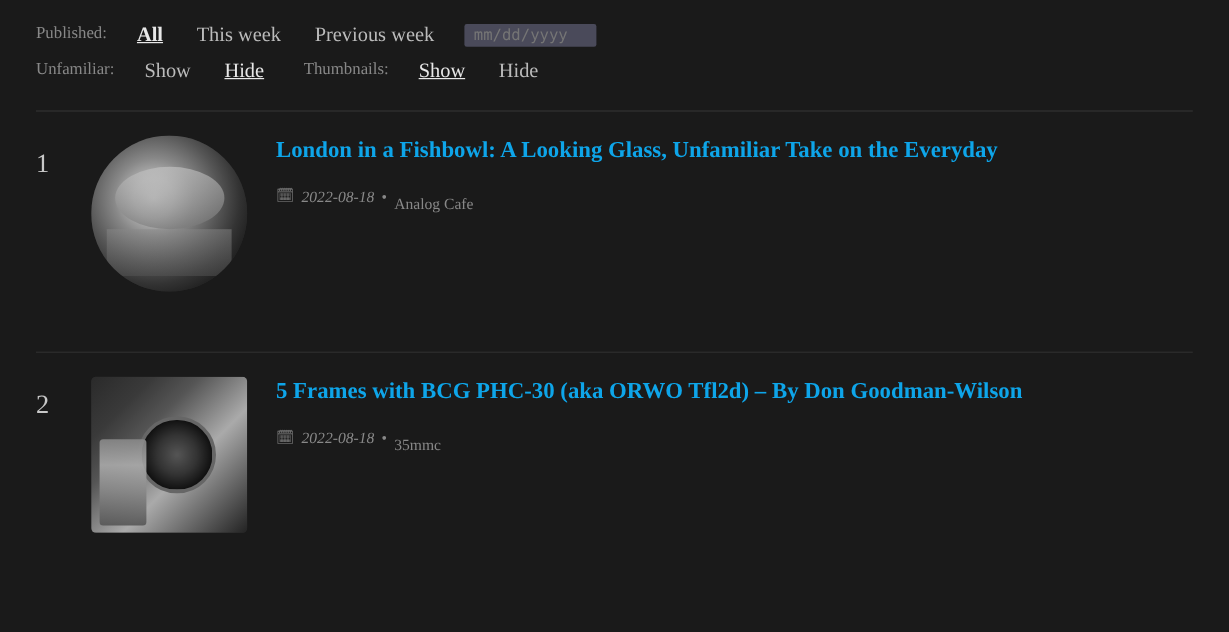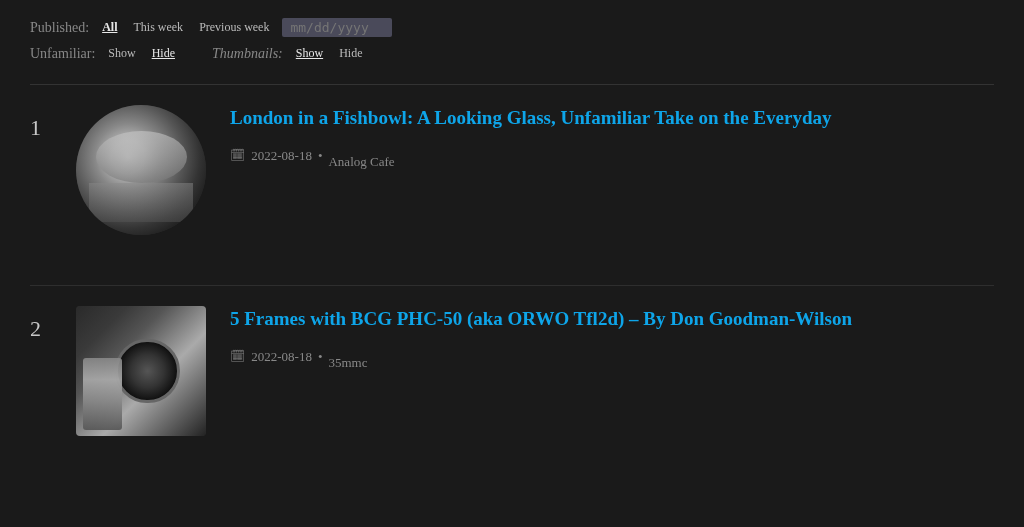--- a/index.html
+++ b/index.html
@@ -15,33 +15,33 @@
 
     .filter-bar {
       border-bottom: 1px solid #333;
       padding-bottom: 14px;
       margin-bottom: 10px;
     }
 
     .filter-row {
       display: flex;
       align-items: center;
-      gap: 10px;
+      gap: 22px;
       margin-bottom: 8px;
       flex-wrap: wrap;
     }
 
     .filter-label {
       color: #888;
       font-size: 14px;
     }
 
     .filter-option {
       color: #bbb;
-      font-size: 12px;
+      font-size: 17px;
       cursor: pointer;
       padding: 1px 3px;
       text-decoration: none;
     }
 
     .filter-option.active {
       color: #e8e8e8;
       font-weight: bold;
       text-decoration: underline;
     }
@@ -219,20 +219,21 @@
       font-size: 13px;
     }
 
     .meta-icon {
       font-size: 12px;
       color: #888;
     }
 
     .meta-date {
       color: #888;
+      font-style: italic;
     }
 
     .meta-dot {
       color: #888;
     }
 
     .meta-source {
       color: #888;
       margin-top: 12px;
     }
@@ -251,21 +252,21 @@
     <span class="filter-label">Published:</span>
     <a class="filter-option active" href="#">All</a>
     <a class="filter-option" href="#">This week</a>
     <a class="filter-option" href="#">Previous week</a>
     <input class="date-input" type="text" placeholder="mm/dd/yyyy" style="">
   </div>
   <div class="filter-row">
     <span class="filter-label">Unfamiliar:</span>
     <a class="filter-option" href="#">Show</a>
     <a class="filter-option underlined" href="#">Hide</a>
-    <span class="filter-label" style="margin-left:24px;font-style:italic;">Thumbnails:</span>
+    <span class="filter-label" style="margin-left:8px;">Thumbnails:</span>
     <a class="filter-option underlined" href="#">Show</a>
     <a class="filter-option" href="#">Hide</a>
   </div>
 </div>
 
 <div class="articles-list">
 
   <div class="article-item">
     <span class="article-number">1</span>
     <div class="article-thumbnail">
@@ -283,21 +284,21 @@
   </div>
 
   <hr class="divider">
 
   <div class="article-item">
     <span class="article-number">2</span>
     <div class="article-thumbnail square">
       <div class="thumbnail-camera"></div>
     </div>
     <div class="article-content">
-      <div class="article-title">5 Frames with BCG PHC-50 (aka ORWO Tfl2d) – By Don Goodman-Wilson</div>
+      <div class="article-title">5 Frames with BCG PHC-30 (aka ORWO Tfl2d) – By Don Goodman-Wilson</div>
       <div class="article-meta">
         <span class="meta-icon">🗓</span>
         <span class="meta-date">2022-08-18</span>
         <span class="meta-dot">•</span>
         <span class="meta-source">35mmc</span>
       </div>
     </div>
   </div>
 
 </div>

